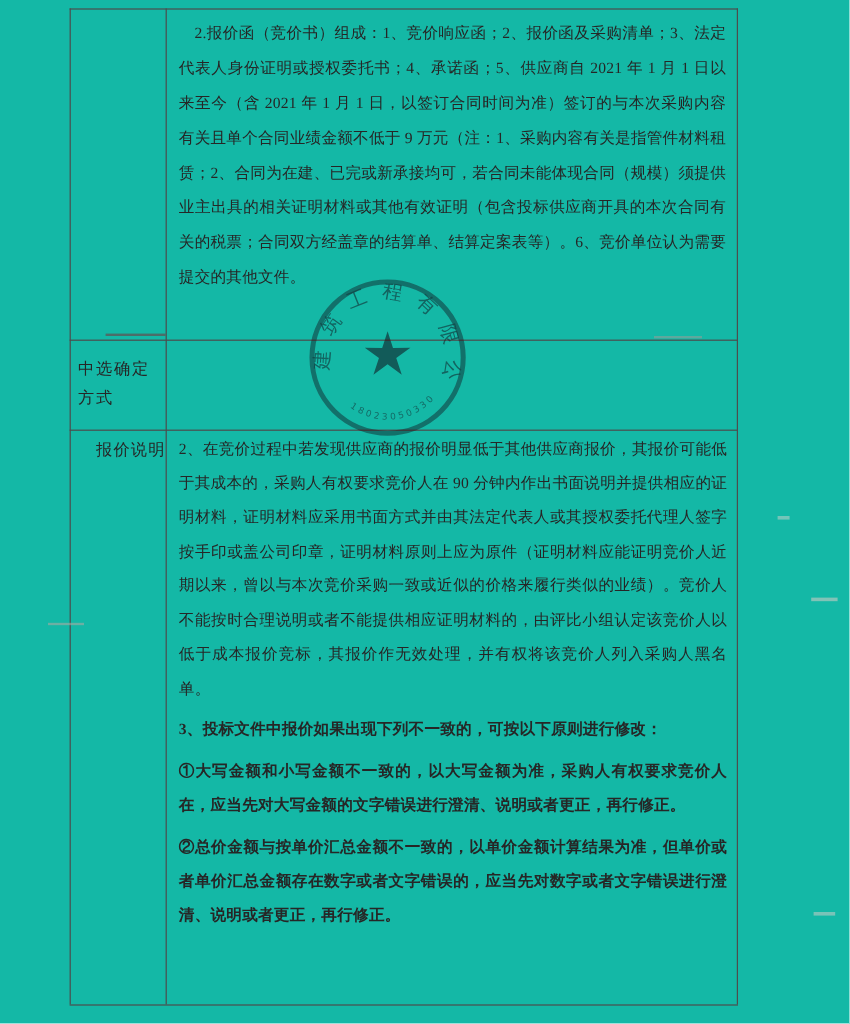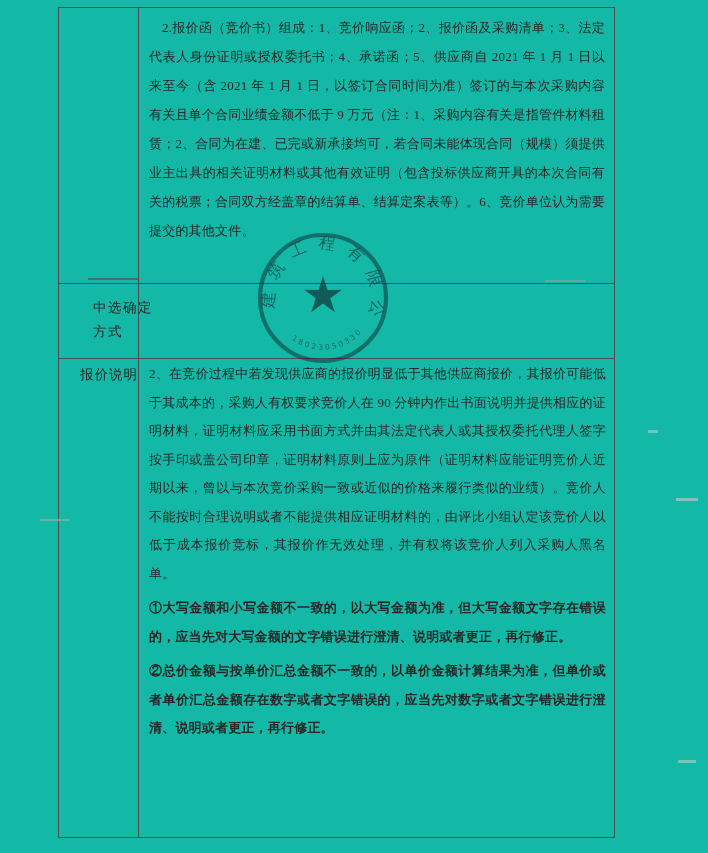--- a/index.html
+++ b/index.html
@@ -14,21 +14,21 @@
   .hline{position:absolute;height:1px;background:#4d4d4d;}
   .cell{position:absolute;box-sizing:border-box;text-align:justify;}
   .cell p{margin:0;padding:0;}
   
   .cell-r1{left:139px;top:13px;width:475px;padding:0 9px 0 10px;
     font-size:13px;line-height:29px;letter-spacing:.2px;}
   .cell-r1 .p1{text-indent:1em;}
   .cell-r1 .p2{text-indent:2em;margin-top:5px;}
   
   .label-r2{left:58px;top:283px;width:80px;height:75px;padding:13px 4px 0 7px;
-    font-size:13.5px;line-height:24px;letter-spacing:1.5px;text-align:left;margin-left:28px;}
+    font-size:13.5px;line-height:24px;letter-spacing:1.5px;text-align:left;}
   .cell-r2{left:139px;top:287px;width:475px;padding:0 8px 0 8px;
     font-size:12.5px;line-height:17.5px;}
   .cell-r2 p{text-indent:1em;}
   
   .label-r3{left:58px;top:366px;width:80px;text-align:right;
     font-size:13.5px;letter-spacing:1px;}
   .cell-r3{left:139px;top:360px;width:475px;padding:0 8px 0 10px;
     font-size:13px;line-height:28.5px;letter-spacing:.2px;}
   .cell-r3 p + p{margin-top:6px;font-weight:bold;}
   
@@ -62,21 +62,22 @@
 
   <div class="cell label-r2">
     <span>中选确定方式</span>
   </div>
 
   <div class="cell label-r3">
     <span>报价说明</span>
   </div>
   <div class="cell cell-r3">
     <p>2、在竞价过程中若发现供应商的报价明显低于其他供应商报价，其报价可能低于其成本的，采购人有权要求竞价人在 90 分钟内作出书面说明并提供相应的证明材料，证明材料应采用书面方式并由其法定代表人或其授权委托代理人签字按手印或盖公司印章，证明材料原则上应为原件（证明材料应能证明竞价人近期以来，曾以与本次竞价采购一致或近似的价格来履行类似的业绩）。竞价人不能按时合理说明或者不能提供相应证明材料的，由评比小组认定该竞价人以低于成本报价竞标，其报价作无效处理，并有权将该竞价人列入采购人黑名单。</p>
-    <p>①大写金额和小写金额不一致的，以大写金额为准，但大写金额文字存在错误的，应当先对大写金额的文字错误进行澄清、说明或者更正，再行修正。</p>
+    <p>3、投标文件中报价如果出现下列不一致的，可按以下原则进行修改：</p>
+    <p>①大写金额和小写金额不一致的，以大写金额为准，采购人有权要求竞价人在，应当先对大写金额的文字错误进行澄清、说明或者更正，再行修正。</p>
     <p>②总价金额与按单价汇总金额不一致的，以单价金额计算结果为准，但单价或者单价汇总金额存在数字或者文字错误的，应当先对数字或者文字错误进行澄清、说明或者更正，再行修正。</p>
   </div>
 
   <svg class="stamp" viewBox="0 0 144 144" xmlns="http://www.w3.org/2000/svg">
     <circle cx="71" cy="70" r="63" fill="none" stroke="#c8404f" stroke-width="4.2" opacity="0.62"></circle>
     <path id="seal-arc-top" d="M 24.2,84.3 A 49,49 0 1 1 117.8,84.3" fill="none"></path>
     <path id="seal-arc-bottom" d="M 31,103 A 52,52 0 0 0 111,103" fill="none"></path>
     <text font-size="16.5" fill="#c8404f" opacity="0.72" letter-spacing="11" font-family="Liberation Serif, DejaVu Serif, serif">
       <textPath href="#seal-arc-top" startOffset="4">建筑工程有限公司</textPath>
     </text>

